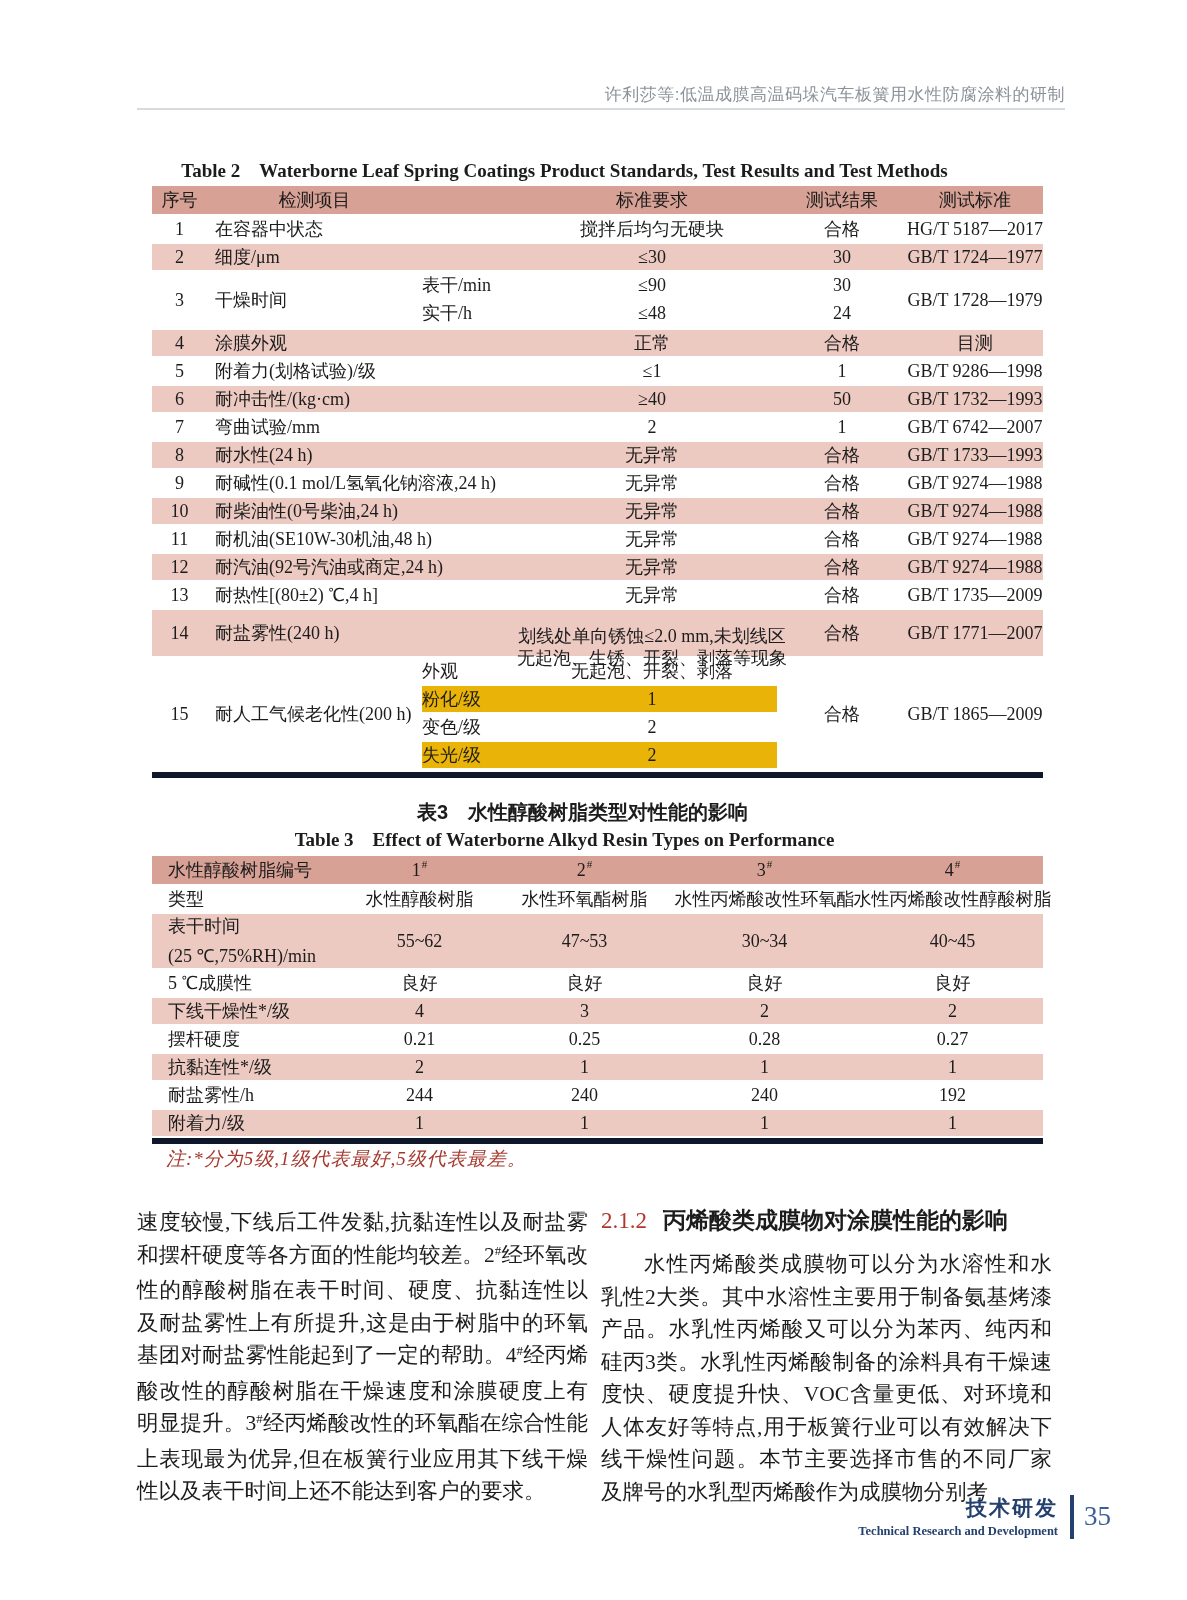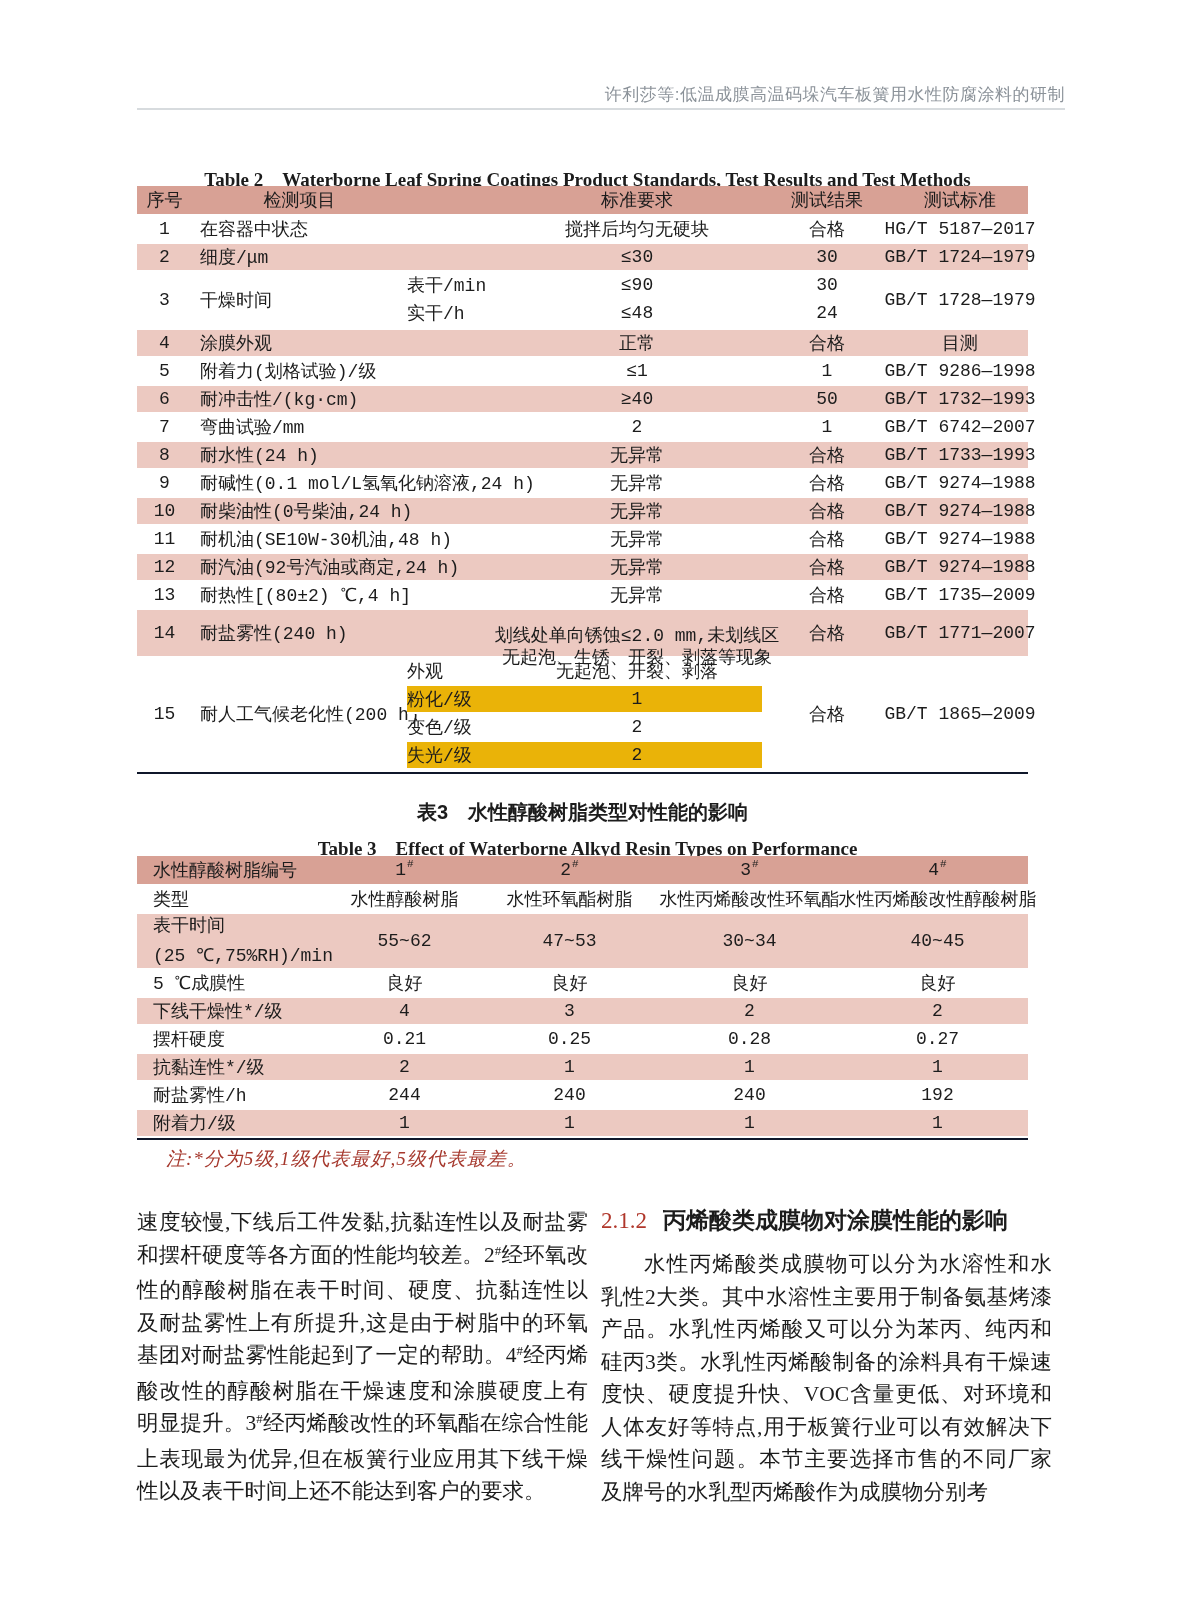--- a/index.html
+++ b/index.html
@@ -7,26 +7,26 @@
         font-family:"Liberation Serif",serif;color:#1c1c1c;padding-left:48px;}
 
   
   .running-head{position:absolute;top:83px;left:137px;width:928px;text-align:right;
     font-size:17px;color:#8b9299;font-family:"Liberation Sans",sans-serif;letter-spacing:.5px;}
   .head-rule{position:absolute;top:108px;left:137px;width:928px;height:2px;background:#d7dbde;}
 
   
   .tbl-title-cn{position:absolute;left:137px;width:891px;text-align:center;font-size:20px;
     font-weight:bold;font-family:"Liberation Sans",sans-serif;}
-  .tbl-title-en{position:absolute;left:142px;width:891px;text-align:center;font-size:19px;font-weight:bold;margin-top:9px;}
+  .tbl-title-en{position:absolute;left:119px;width:891px;text-align:center;font-size:19px;font-weight:bold;}
   #t2-title-cn{top:130px}#t2-title-en{top:158px}
   #t3-title-cn{top:799px}#t3-title-en{top:827px}
 
   
-  .dtable{position:absolute;left:137px;width:891px;border-bottom:2px solid #0f172a;font-family:Liberation Mono, monospace;}
+  .dtable{position:absolute;left:152px;width:891px;border-bottom:6px solid #0f172a;}
   #table2{top:186px}
   #table3{top:856px}
   .trow{display:flex;box-sizing:border-box;border-bottom:2px solid #ffffff;background:#ffffff;}
   .trow.pink{background:#ecc9c1;}
   .thead-row{background:#d8a195;height:30px;}
   .h28{height:28px}.h48{height:48px}.h56{height:56px}
   .cell{display:flex;align-items:center;justify-content:center;box-sizing:border-box;
         font-size:18px;white-space:nowrap;overflow:visible;}
   
   .c-num{width:55px}
@@ -100,21 +100,21 @@
           <div class="cell c-req">搅拌后均匀无硬块</div>
           <div class="cell c-res">合格</div>
           <div class="cell c-std">HG/T 5187—2017</div>
         </div>
         <div class="trow pink h28">
           <div class="cell c-num">2</div>
           <div class="cell c-item">细度/μm</div>
           <div class="cell c-sub"></div>
           <div class="cell c-req">≤30</div>
           <div class="cell c-res">30</div>
-          <div class="cell c-std">GB/T 1724—1979</div>
+          <div class="cell c-std">GB/T 1724—1977</div>
         </div>
         <div class="trow">
           <div class="cell c-num">3</div>
           <div class="cell c-item">干燥时间</div>
           <div class="sub-block">
             <div class="sub-line">
               <div class="cell c-slabel">表干/min</div>
               <div class="cell c-sreq">≤90</div>
               <div class="cell c-sres">30</div>
             </div>
@@ -335,14 +335,22 @@
   <div class="body-cols">
     <div class="bcol" id="left-col"><span>速度较慢,下线后工件发黏,抗黏连性以及耐盐雾和摆杆硬度等各方面的性能均较差。2</span><span class="bsup">#</span><span>经环氧改性的醇酸树脂在表干时间、硬度、抗黏连性以及耐盐雾性上有所提升,这是由于树脂中的环氧基团对耐盐雾性能起到了一定的帮助。4</span><span class="bsup">#</span><span>经丙烯酸改性的醇酸树脂在干燥速度和涂膜硬度上有明显提升。3</span><span class="bsup">#</span><span>经丙烯酸改性的环氧酯在综合性能上表现最为优异,但在板簧行业应用其下线干燥性以及表干时间上还不能达到客户的要求。</span></div>
     <div class="bcol">
       <div class="sec-heading">
         <span class="sec-num">2.1.2</span><span>丙烯酸类成膜物对涂膜性能的影响</span>
       </div>
       <p class="para" id="right-para"><span>水性丙烯酸类成膜物可以分为水溶性和水乳性2大类。其中水溶性主要用于制备氨基烤漆产品。水乳性丙烯酸又可以分为苯丙、纯丙和硅丙3类。水乳性丙烯酸制备的涂料具有干燥速度快、硬度提升快、VOC含量更低、对环境和人体友好等特点,用于板簧行业可以有效解决下线干燥性问题。本节主要选择市售的不同厂家及牌号的水乳型丙烯酸作为成膜物分别考</span></p>
     </div>
   </div>
 
+  <div class="footer">
+    <div class="footer-txt">
+      <div class="footer-cn">技术研发</div>
+      <div class="footer-en">Technical Research and Development</div>
+    </div>
+    <div class="footer-bar"></div>
+    <div class="footer-page">35</div>
+  </div>
 
 </div>
 
 </body></html>

